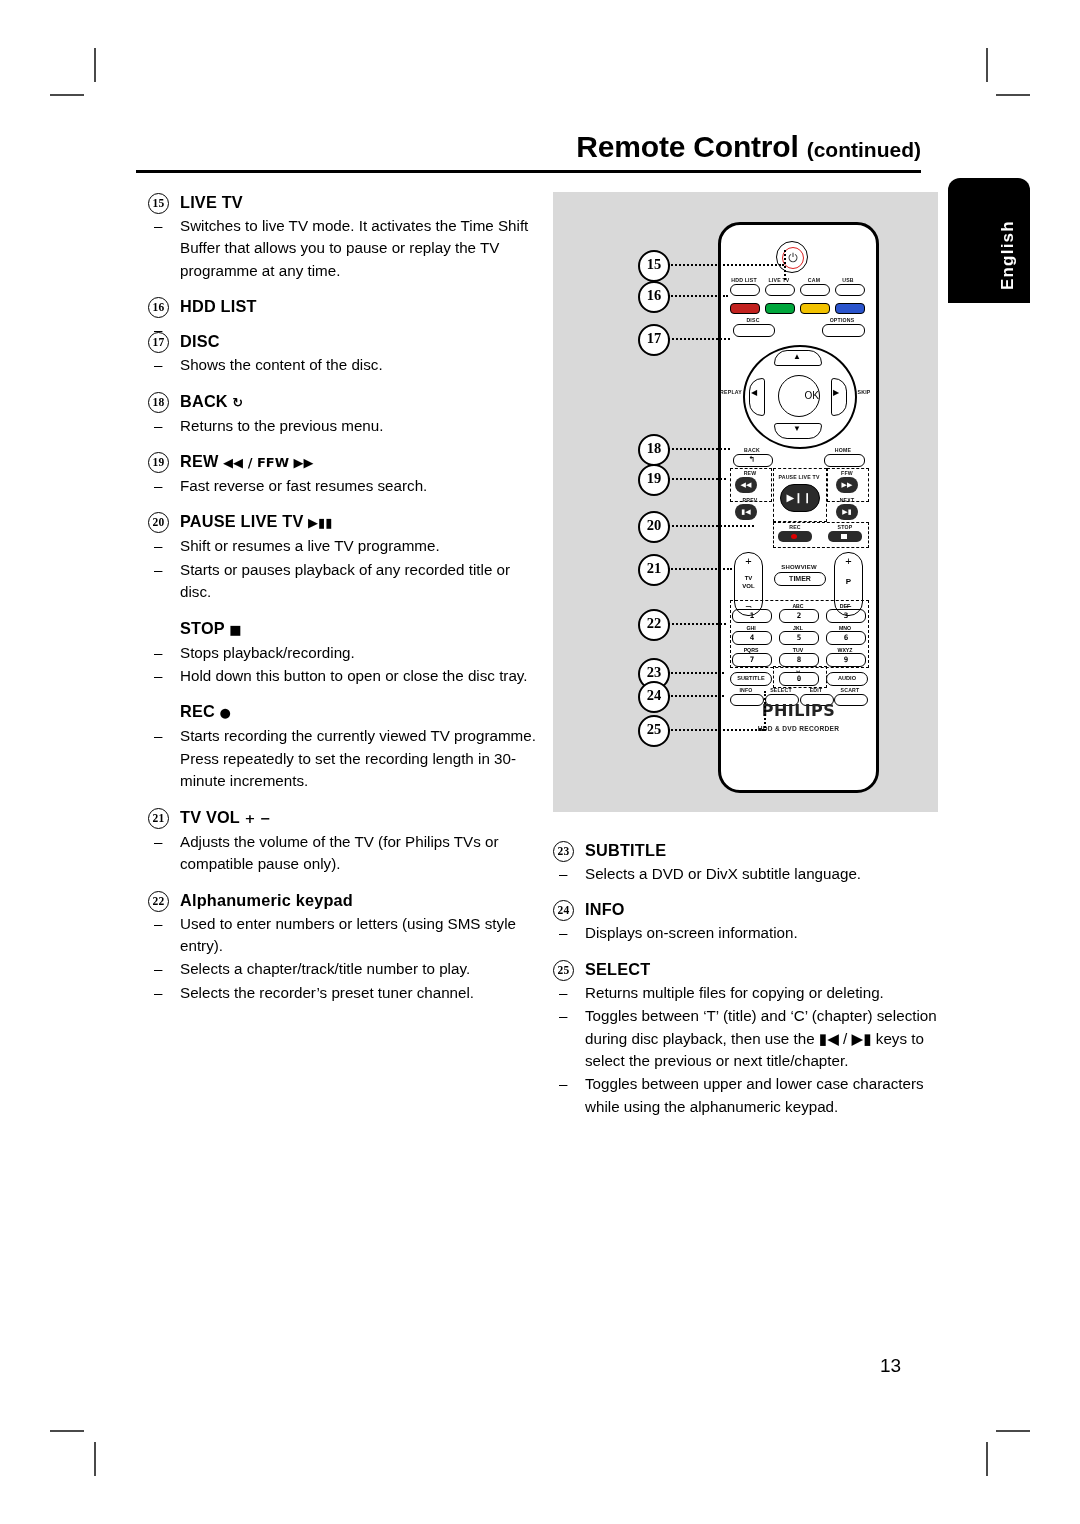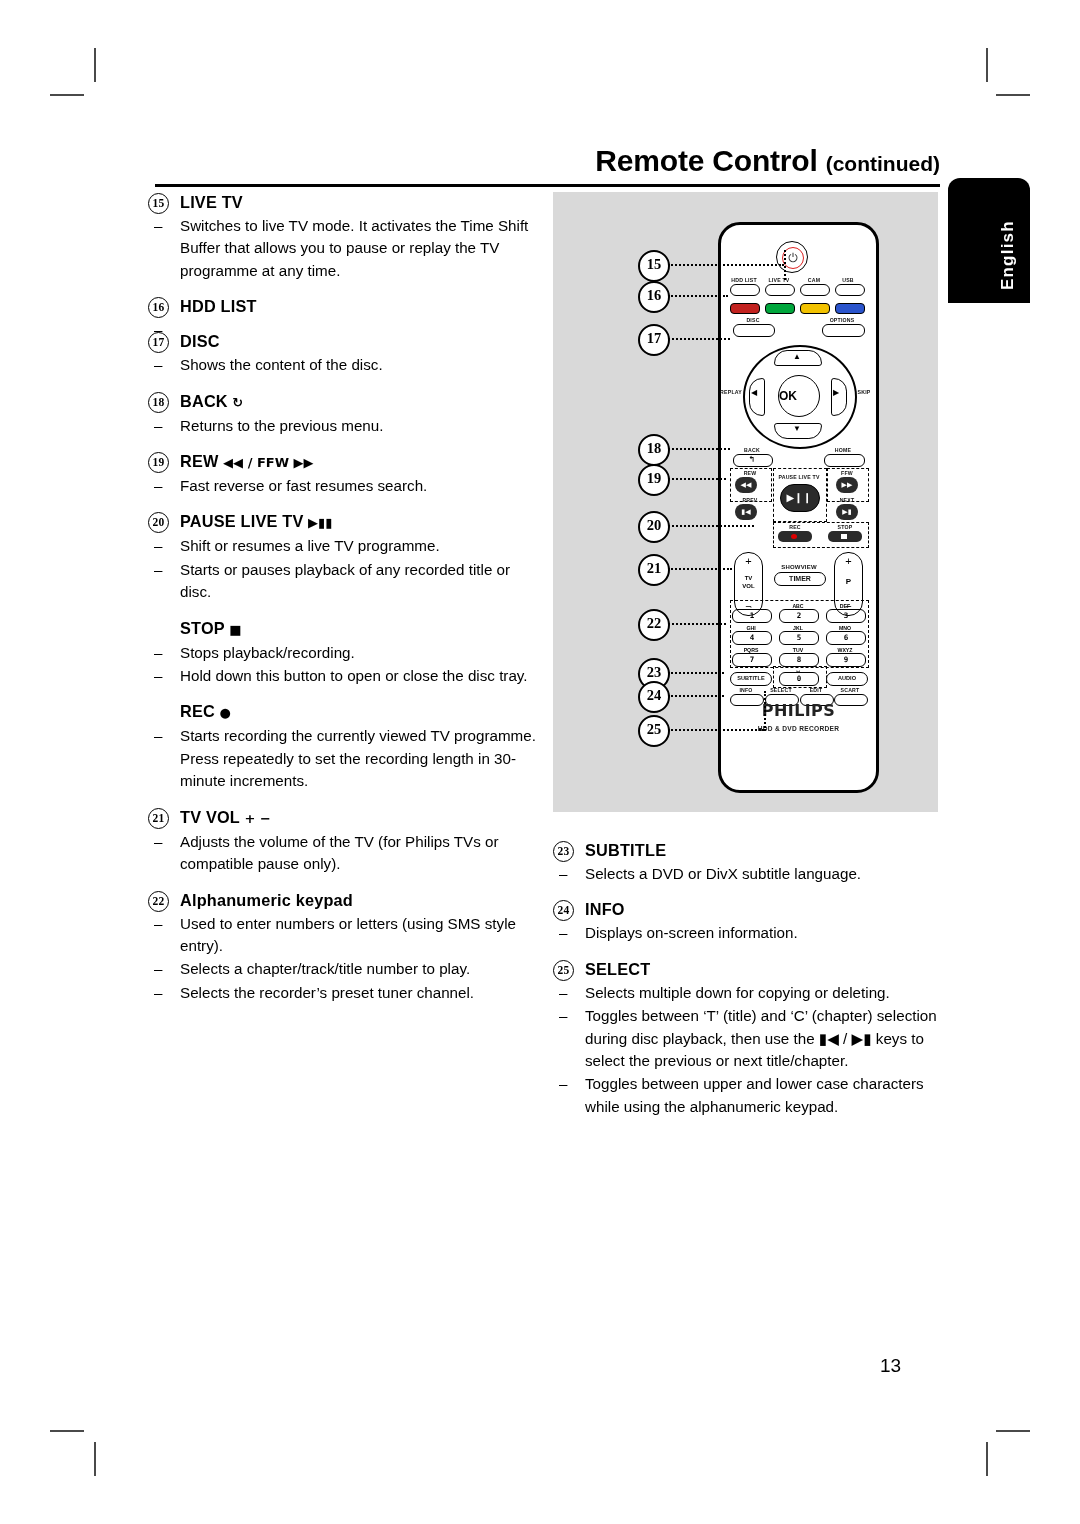--- a/index.html
+++ b/index.html
@@ -5,21 +5,21 @@
   html,body{margin:0;padding:0;background:#fff;}
   body{width:1080px;height:1524px;position:relative;overflow:hidden;
        font-family:"Liberation Sans","DejaVu Sans",sans-serif;color:#000;}
 
   
   .cmark{position:absolute;background:#4a4a4a;}
   .cmark.v{width:2px;}
   .cmark.h{height:2px;}
 
   
-  #header{position:absolute;left:155px;top:132px;width:785px;margin-top:14px;}
+  #header{position:absolute;left:136px;top:132px;width:785px;}
   #header .htitle{text-align:right;font-size:30px;font-weight:bold;letter-spacing:-0.2px;
       line-height:1.0;white-space:nowrap;}
   #header .htitle .cont{font-size:21px;font-weight:bold;letter-spacing:0;}
   #header .hrule{margin-top:8px;border-top:3px solid #000;width:100%;}
 
   
   #engtab{position:absolute;left:948px;top:178px;width:82px;height:125px;
      background:#000;border-radius:12px 12px 0 0;}
   #engtab span{display:block;color:#fff;font-size:17px;font-weight:bold;
      letter-spacing:1.2px;white-space:nowrap;
@@ -72,21 +72,21 @@
   #pwr .ring{position:absolute;left:5px;top:5px;width:20px;height:20px;border:1.6px solid #d22;
        border-radius:50%;}
   #pwr .gl{position:absolute;left:0;top:0;width:20px;height:20px;line-height:20px;
        text-align:center;font-size:12px;color:#333;}
 
   
   #dpad{position:absolute;left:22px;top:120px;width:110px;height:100px;}
   #dpad .ringo{position:absolute;left:0;top:0;width:110px;height:100px;
        border:2px solid #000;border-radius:50%;}
   #dpad .ok{position:absolute;left:35px;top:30px;width:40px;height:40px;border:1.6px solid #000;
-       border-radius:50%;text-align:left;line-height:40px;font-size:12px;font-weight:bold;}
+       border-radius:50%;text-align:right;line-height:40px;font-size:10px;font-weight:normal;}
   .arw{position:absolute;font-size:8px;color:#000;line-height:1;}
   .segl{position:absolute;border:1.5px solid #000;}
 
   
   .kp{position:absolute;width:38px;height:12px;border:1.3px solid #000;border-radius:6px;
       text-align:center;font-size:7.5px;font-weight:bold;line-height:11px;
       font-family:"DejaVu Sans Mono",monospace;}
   .kplbl{position:absolute;font-size:5.2px;font-weight:bold;text-align:center;width:38px;}
 
   .dashbox{position:absolute;border:1.6px dashed #000;}
@@ -357,19 +357,19 @@
     <div class="blk">
       <div class="hd"><span class="num">23</span><span>SUBTITLE</span></div>
       <div class="li"><span class="dash">–</span><span>Selects a DVD or DivX subtitle language.</span></div>
     </div>
     <div class="blk">
       <div class="hd"><span class="num">24</span><span>INFO</span></div>
       <div class="li"><span class="dash">–</span><span>Displays on-screen information.</span></div>
     </div>
     <div class="blk">
       <div class="hd"><span class="num">25</span><span>SELECT</span></div>
-      <div class="li"><span class="dash">–</span><span>Selects multiple down for copying or deleting.</span></div>
+      <div class="li"><span class="dash">–</span><span>Returns multiple files for copying or deleting.</span></div>
       <div class="li"><span class="dash">–</span><span>Toggles between ‘T’ (title) and ‘C’ (chapter) selection during disc playback, then use the ▮◀ / ▶▮ keys to select the previous or next title/chapter.</span></div>
       <div class="li"><span class="dash">–</span><span>Toggles between upper and lower case characters while using the alphanumeric keypad.</span></div>
     </div>
   </div>
 
 <div id="pageno">13</div>
 
 </body></html>

